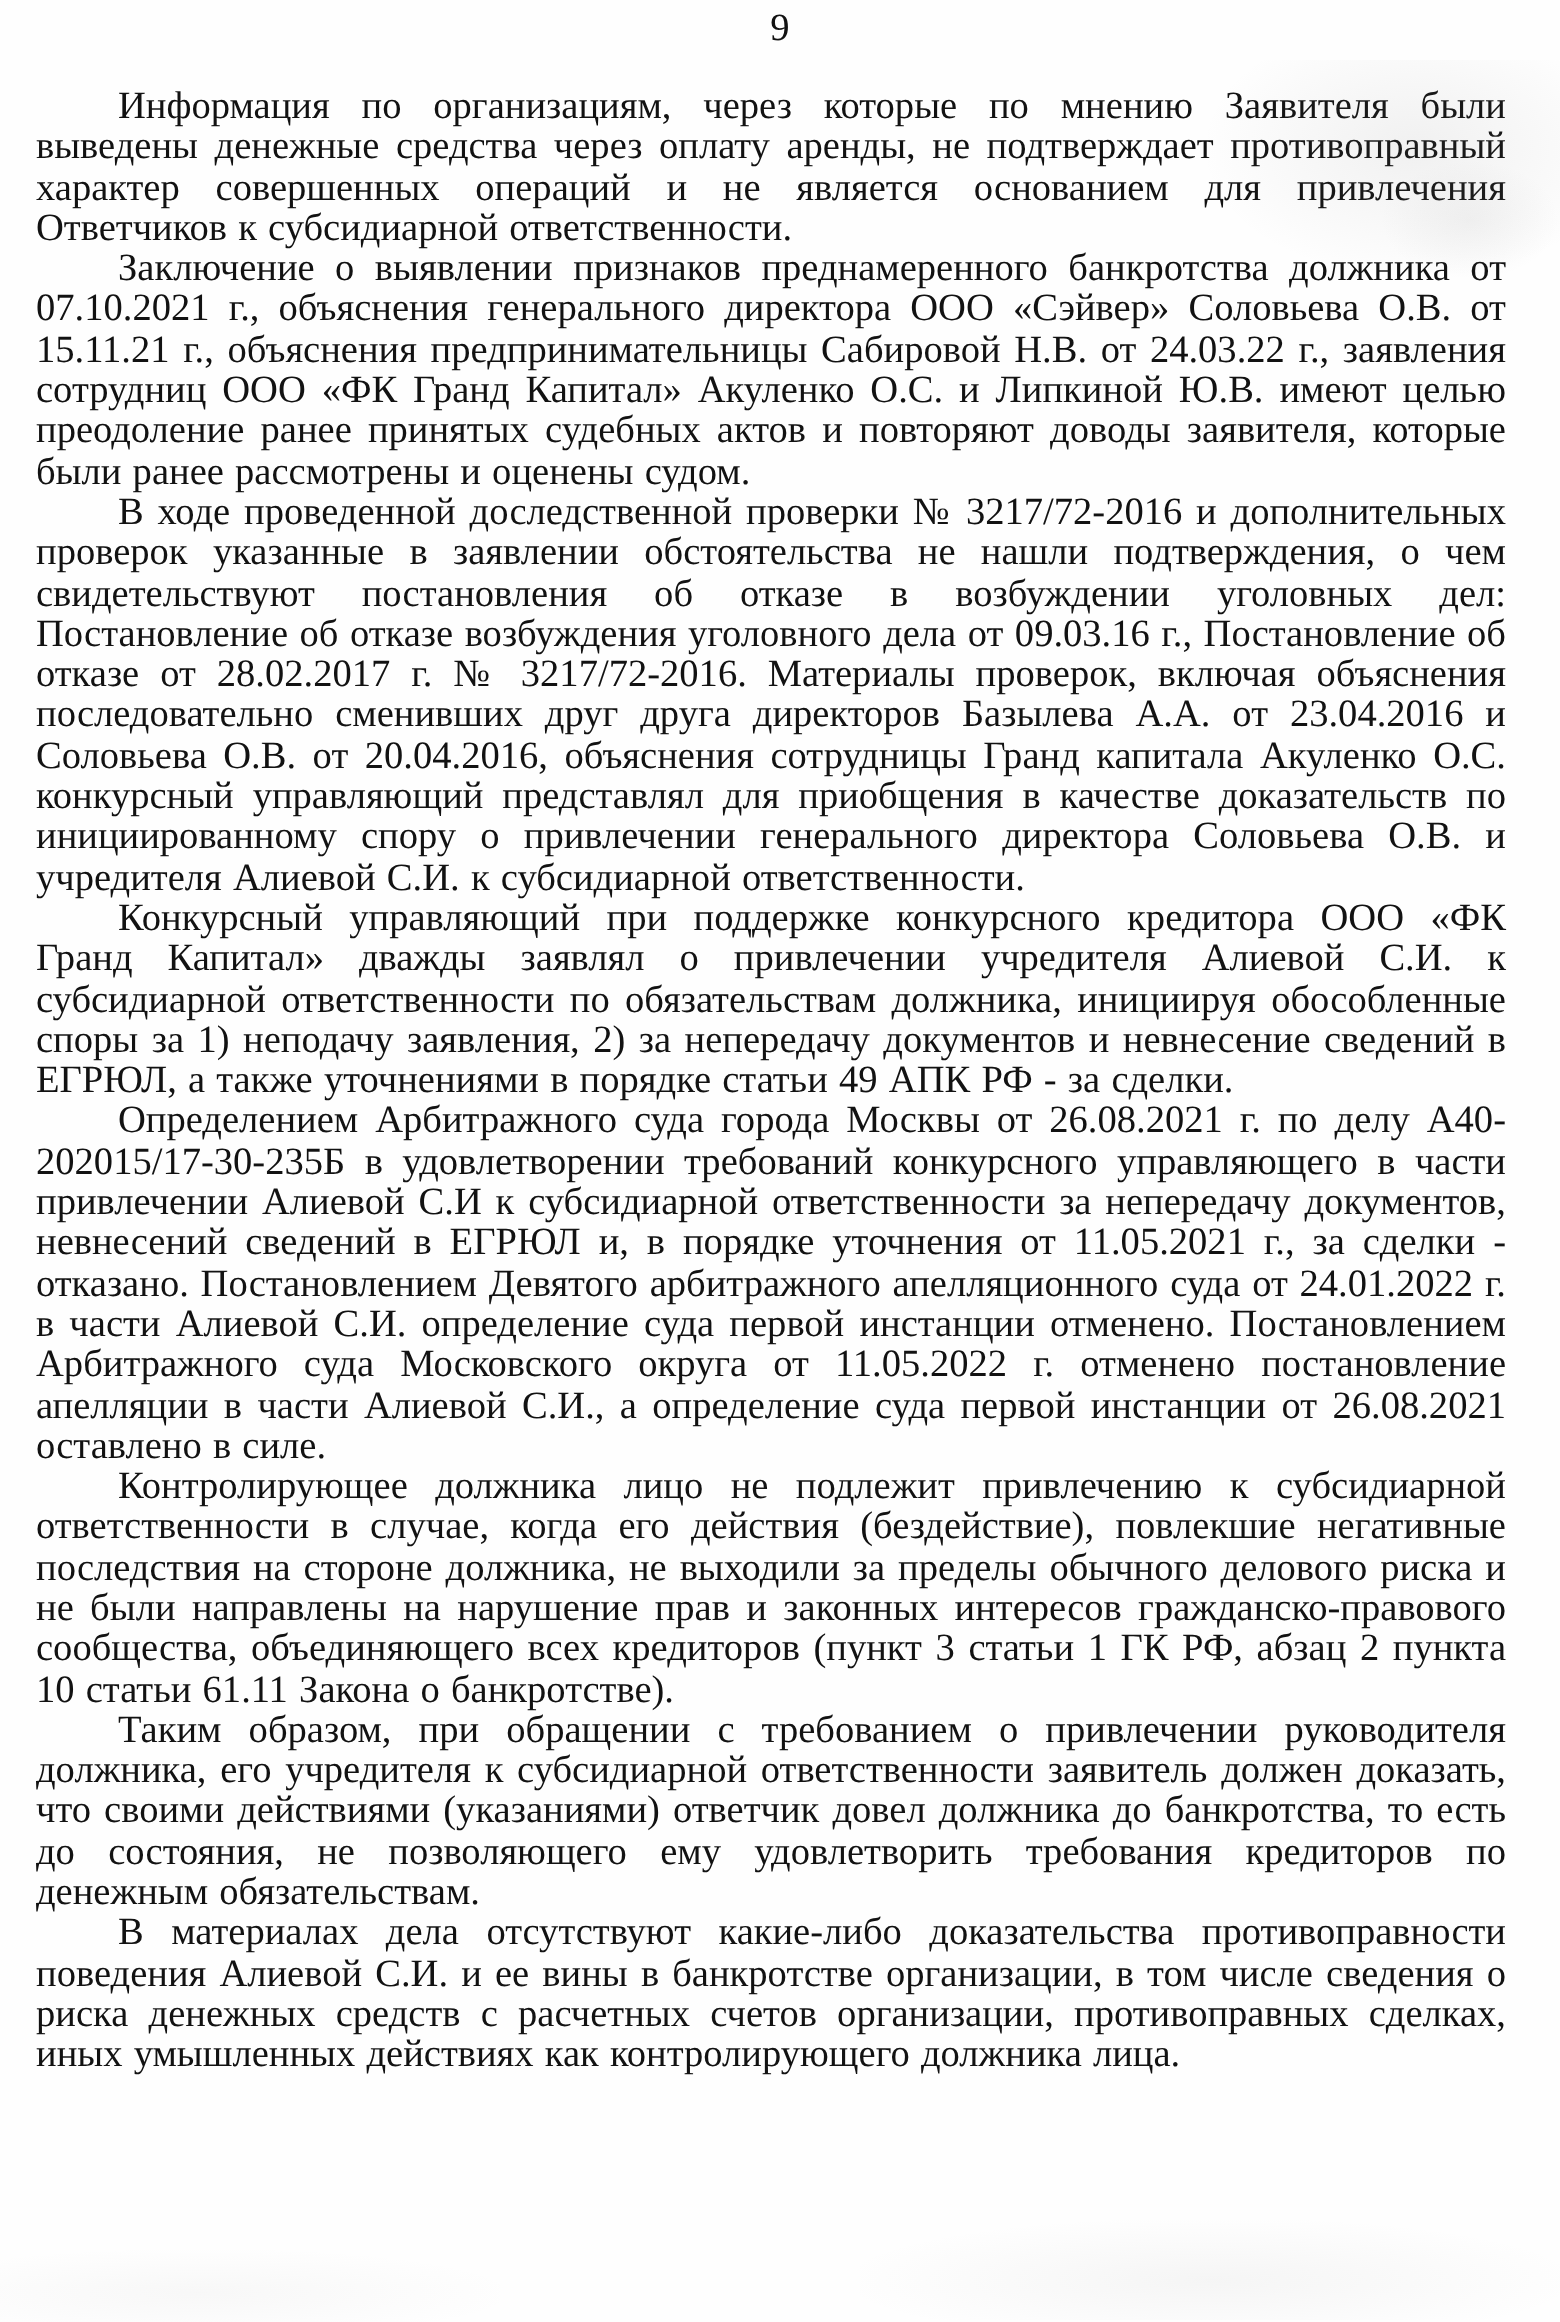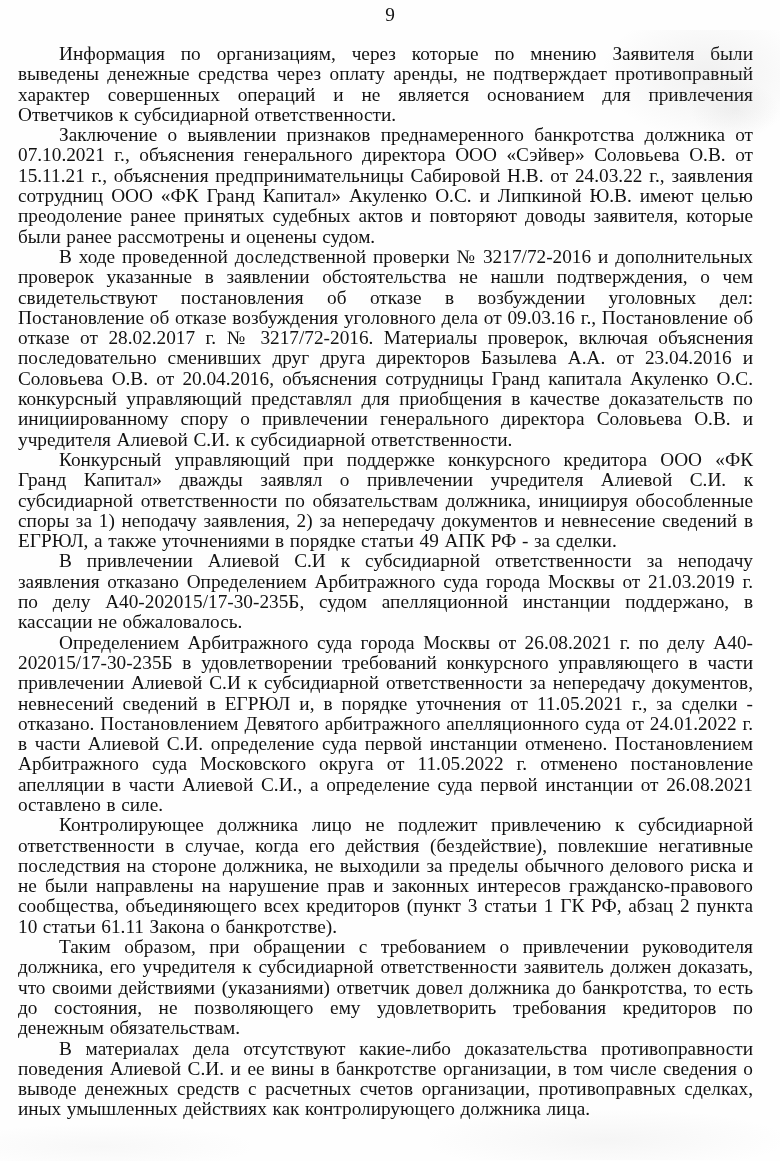--- a/index.html
+++ b/index.html
@@ -66,19 +66,18 @@
   <div class="artifact a3"></div>
   <div class="artifact a4"></div>
 
   <div class="page-number">9</div>
 
   <div class="content">
     <p>Информация по организациям, через которые по мнению Заявителя были выведены денежные средства через оплату аренды, не подтверждает противоправный характер совершенных операций и не является основанием для привлечения Ответчиков к субсидиарной ответственности.</p>
     <p>Заключение о выявлении признаков преднамеренного банкротства должника от 07.10.2021 г., объяснения генерального директора ООО «Сэйвер» Соловьева О.В. от 15.11.21 г., объяснения предпринимательницы Сабировой Н.В. от 24.03.22 г., заявления сотрудниц ООО «ФК Гранд Капитал» Акуленко О.С. и Липкиной Ю.В. имеют целью преодоление ранее принятых судебных актов и повторяют доводы заявителя, которые были ранее рассмотрены и оценены судом.</p>
     <p>В ходе проведенной доследственной проверки № 3217/72-2016 и дополнительных проверок указанные в заявлении обстоятельства не нашли подтверждения, о чем свидетельствуют постановления об отказе в возбуждении уголовных дел: Постановление об отказе возбуждения уголовного дела от 09.03.16 г., Постановление об отказе от 28.02.2017 г. № 3217/72-2016. Материалы проверок, включая объяснения последовательно сменивших друг друга директоров Базылева А.А. от 23.04.2016 и Соловьева О.В. от 20.04.2016, объяснения сотрудницы Гранд капитала Акуленко О.С. конкурсный управляющий представлял для приобщения в качестве доказательств по инициированному спору о привлечении генерального директора Соловьева О.В. и учредителя Алиевой С.И. к субсидиарной ответственности.</p>
     <p>Конкурсный управляющий при поддержке конкурсного кредитора ООО «ФК Гранд Капитал» дважды заявлял о привлечении учредителя Алиевой С.И. к субсидиарной ответственности по обязательствам должника, инициируя обособленные споры за 1) неподачу заявления, 2) за непередачу документов и невнесение сведений в ЕГРЮЛ, а также уточнениями в порядке статьи 49 АПК РФ - за сделки.</p>
-    <p>В привлечении Алиевой С.И к субсидиарной ответственности за неподачу заявления отказано Определением Арбитражного суда города Москвы от 21.03.2019 г. по делу А40-202015/17-30-235Б, судом апелляционной инстанции поддержано, в кассации не обжаловалось.</p>
     <p>Определением Арбитражного суда города Москвы от 26.08.2021 г. по делу А40-202015/17-30-235Б в удовлетворении требований конкурсного управляющего в части привлечении Алиевой С.И к субсидиарной ответственности за непередачу документов, невнесений сведений в ЕГРЮЛ и, в порядке уточнения от 11.05.2021 г., за сделки - отказано. Постановлением Девятого арбитражного апелляционного суда от 24.01.2022 г. в части Алиевой С.И. определение суда первой инстанции отменено. Постановлением Арбитражного суда Московского округа от 11.05.2022 г. отменено постановление апелляции в части Алиевой С.И., а определение суда первой инстанции от 26.08.2021 оставлено в силе.</p>
     <p>Контролирующее должника лицо не подлежит привлечению к субсидиарной ответственности в случае, когда его действия (бездействие), повлекшие негативные последствия на стороне должника, не выходили за пределы обычного делового риска и не были направлены на нарушение прав и законных интересов гражданско-правового сообщества, объединяющего всех кредиторов (пункт 3 статьи 1 ГК РФ, абзац 2 пункта 10 статьи 61.11 Закона о банкротстве).</p>
     <p>Таким образом, при обращении с требованием о привлечении руководителя должника, его учредителя к субсидиарной ответственности заявитель должен доказать, что своими действиями (указаниями) ответчик довел должника до банкротства, то есть до состояния, не позволяющего ему удовлетворить требования кредиторов по денежным обязательствам.</p>
-    <p>В материалах дела отсутствуют какие-либо доказательства противоправности поведения Алиевой С.И. и ее вины в банкротстве организации, в том числе сведения о выводе денежных средств с расчетных счетов организации, противоправных сделках, иных умышленных действиях как контролирующего должника лица.</p>
+    <p>В материалах дела отсутствуют какие-либо доказательства противоправности поведения Алиевой С.И. и ее вины в банкротстве организации, в том числе сведения о риска денежных средств с расчетных счетов организации, противоправных сделках, иных умышленных действиях как контролирующего должника лица.</p>
   </div>
 </div>
 
 </body></html>

